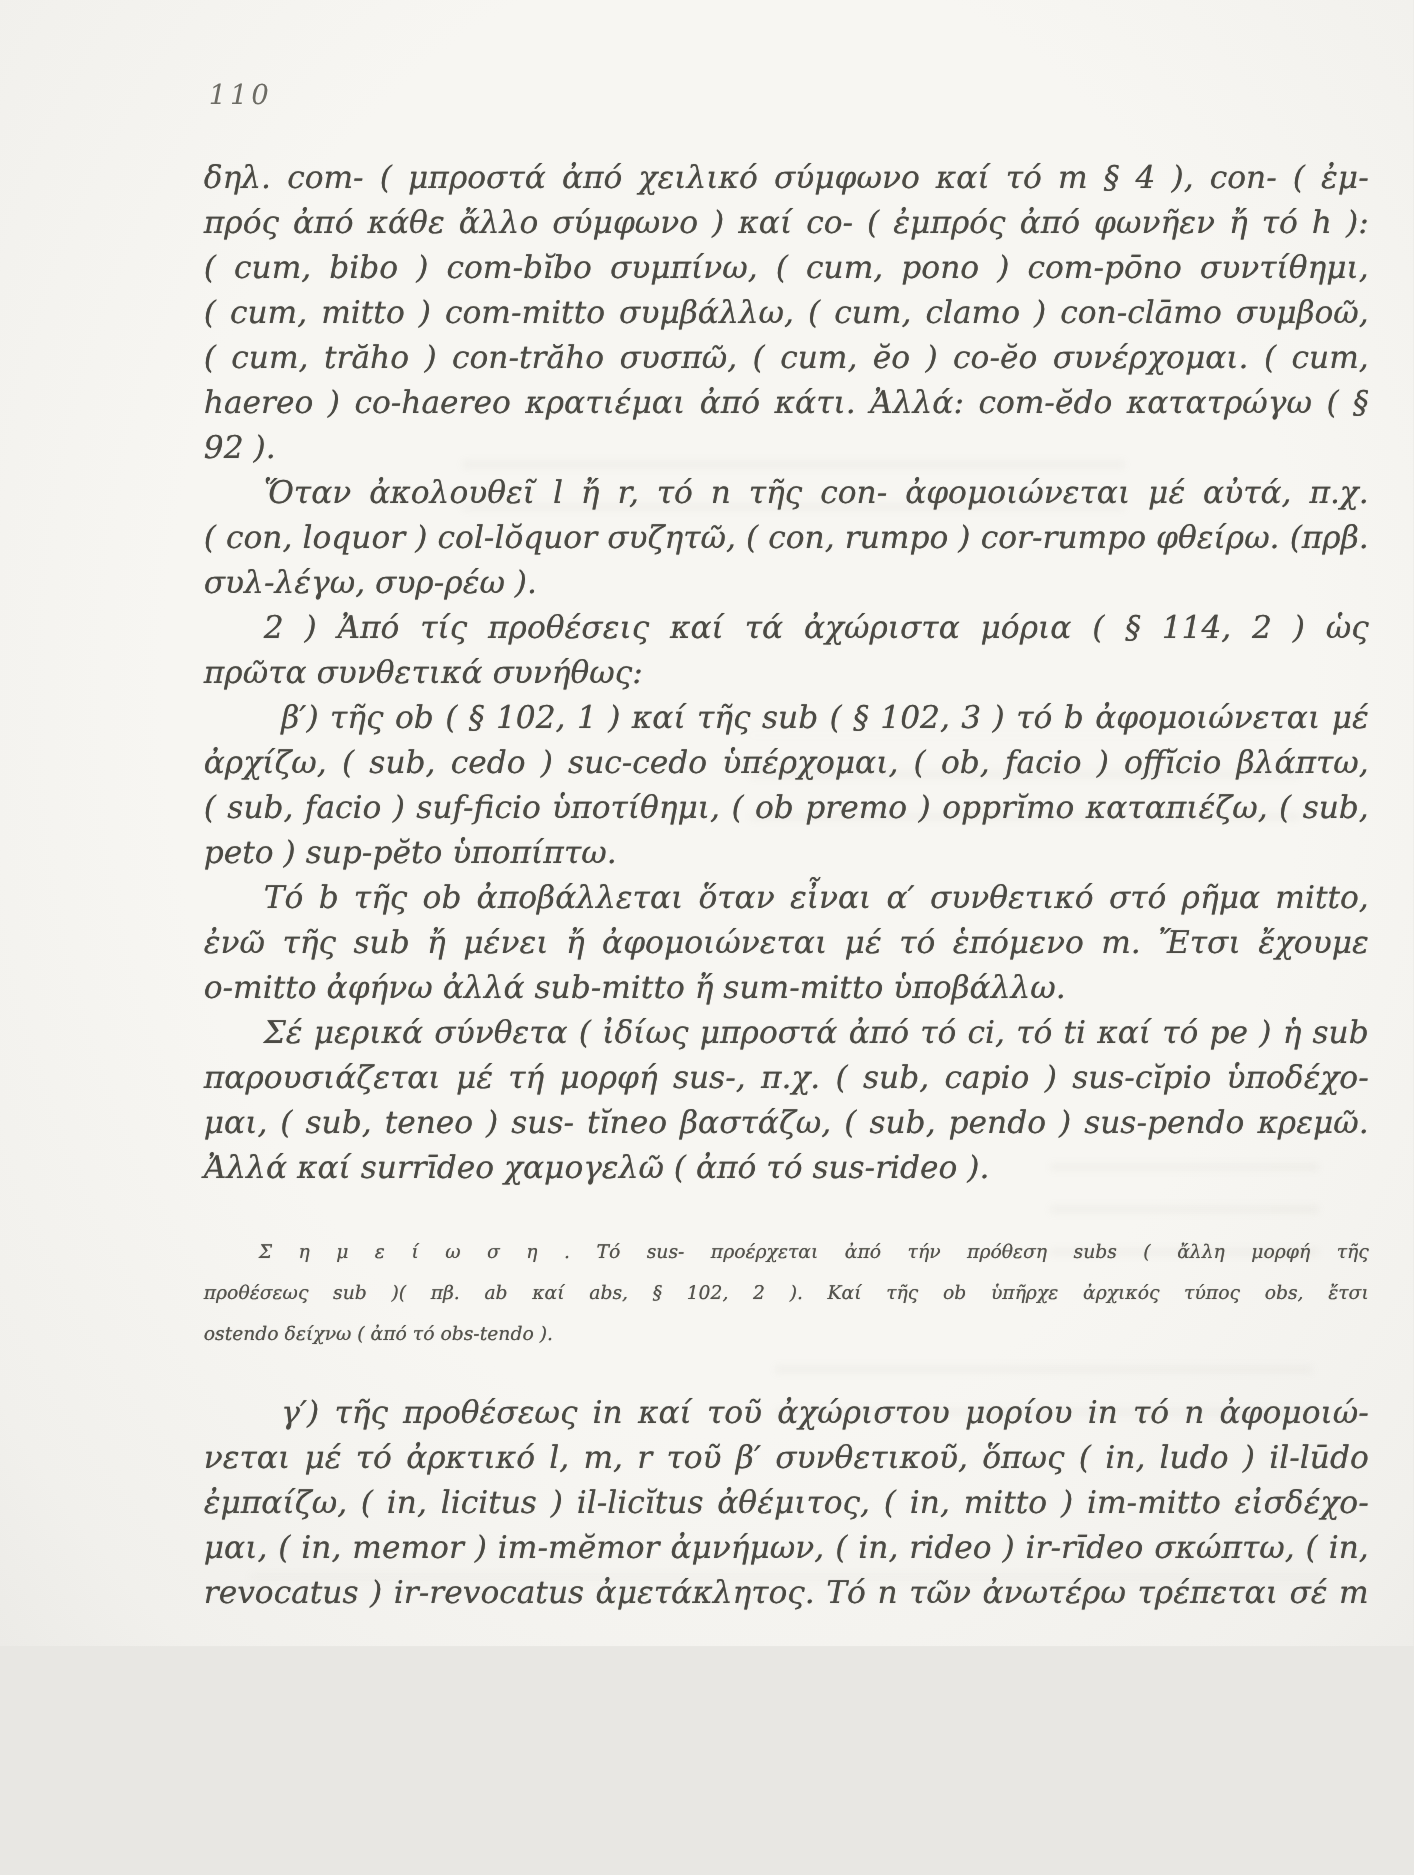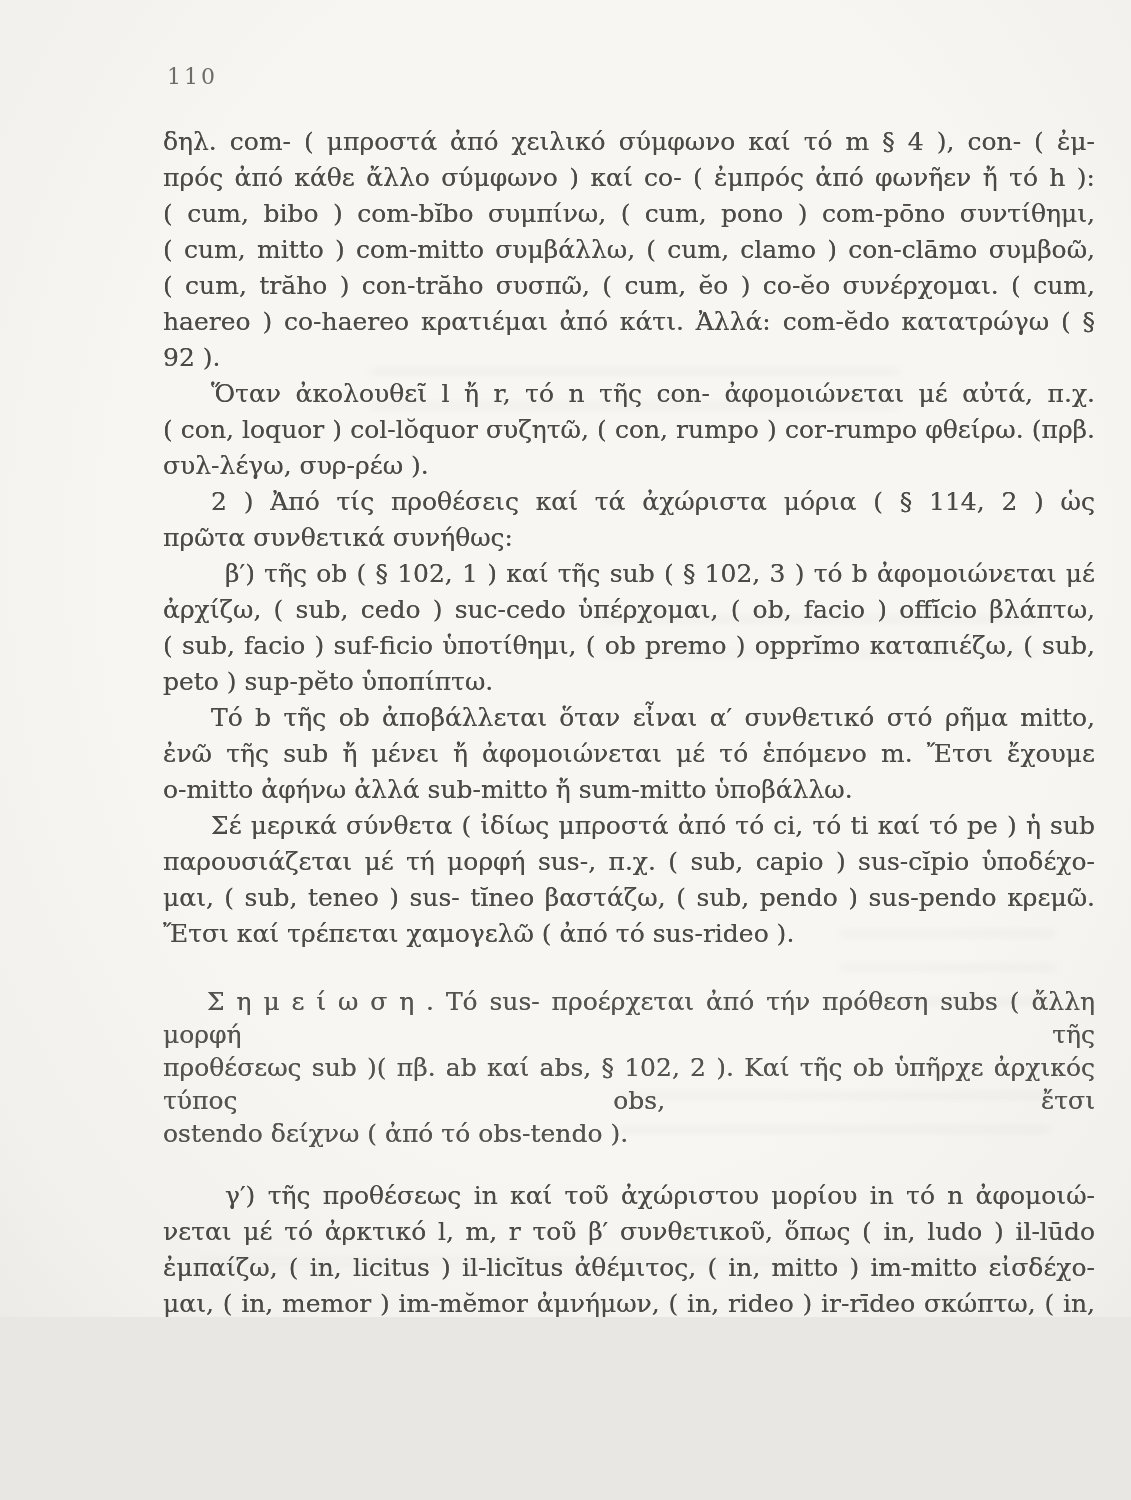--- a/index.html
+++ b/index.html
@@ -3,39 +3,40 @@
 <meta charset="utf-8">
 <style>
   html,body{margin:0;padding:0;background:#e8e7e3;}
   .page{
     position:relative;
     width:1131px;height:1317px;
     background:radial-gradient(ellipse at 52% 42%, #f7f6f2 55%, #f1f0ec 88%, #ecebe7 100%);
     font-family:"DejaVu Serif","Liberation Serif",serif;
     color:#4b4a44;
     overflow:hidden;
+    font-style:italic;
   }
   .page-number{
     position:absolute;left:167px;top:64px;
     font-size:22px;letter-spacing:3px;color:#6d6c65;
   }
   .text-block{
     position:absolute;left:163px;top:124px;width:932px;z-index:2;
     text-shadow:0 0 0.6px rgba(75,74,68,.75);
   }
   .body-text{font-size:25px;line-height:36px;}
   .line{
     text-align:justify;
     text-align-last:justify;
     -moz-text-align-last:justify;
   }
   .line.last{text-align-last:left;-moz-text-align-last:left;}
   .line.indent{text-indent:48px;}
   .line.indent-lg{text-indent:62px;}
-  .note-text{margin-top:33px;font-size:25px;line-height:33px;color:#54534d;}
+  .note-text{margin-top:33px;font-size:15px;line-height:33px;color:#54534d;}
   .note-text .line.indent{text-indent:44px;}
   .para-final{margin-top:28px;}
   
   .ghost{
     position:absolute;z-index:1;filter:blur(3px);opacity:.55;
     background:repeating-linear-gradient(0deg,
       transparent 0 9px, rgba(168,166,156,.14) 9px 16px, transparent 16px 34px);
   }
   .g1{left:370px;top:348px;width:530px;height:70px;}
   .g2{left:600px;top:588px;width:440px;height:78px;}
@@ -92,21 +93,21 @@
       <div class="para">
         <div class="line indent">Τό b τῆς ob ἀποβάλλεται ὅταν εἶναι α′ συνθετικό στό ρῆμα mitto,</div>
         <div class="line">ἐνῶ τῆς sub ἤ μένει ἤ ἀφομοιώνεται μέ τό ἑπόμενο m. Ἔτσι ἔχουμε</div>
         <div class="line last">o-mitto ἀφήνω ἀλλά sub-mitto ἤ sum-mitto ὑποβάλλω.</div>
       </div>
 
       <div class="para">
         <div class="line indent">Σέ μερικά σύνθετα ( ἰδίως μπροστά ἀπό τό ci, τό ti καί τό pe ) ἡ sub</div>
         <div class="line">παρουσιάζεται μέ τή μορφή sus-, π.χ. ( sub, capio ) sus-cĭpio ὑποδέχο-</div>
         <div class="line">μαι, ( sub, teneo ) sus- tĭneo βαστάζω, ( sub, pendo ) sus-pendo κρεμῶ.</div>
-        <div class="line last">Ἔτσι καί τρέπεται χαμογελῶ ( ἀπό τό sus-rideo ).</div>
+        <div class="line last">Ἀλλά καί surrīdeo χαμογελῶ ( ἀπό τό sus-rideo ).</div>
       </div>
 
     </div>
 
     <div class="note-text">
       <div class="line indent">Σ η μ ε ί ω σ η . Τό sus- προέρχεται ἀπό τήν πρόθεση subs ( ἄλλη μορφή τῆς</div>
       <div class="line">προθέσεως sub )( πβ. ab καί abs, § 102, 2 ). Καί τῆς ob ὑπῆρχε ἀρχικός τύπος obs, ἔτσι</div>
       <div class="line last">ostendo δείχνω ( ἀπό τό obs-tendo ).</div>
     </div>
 

